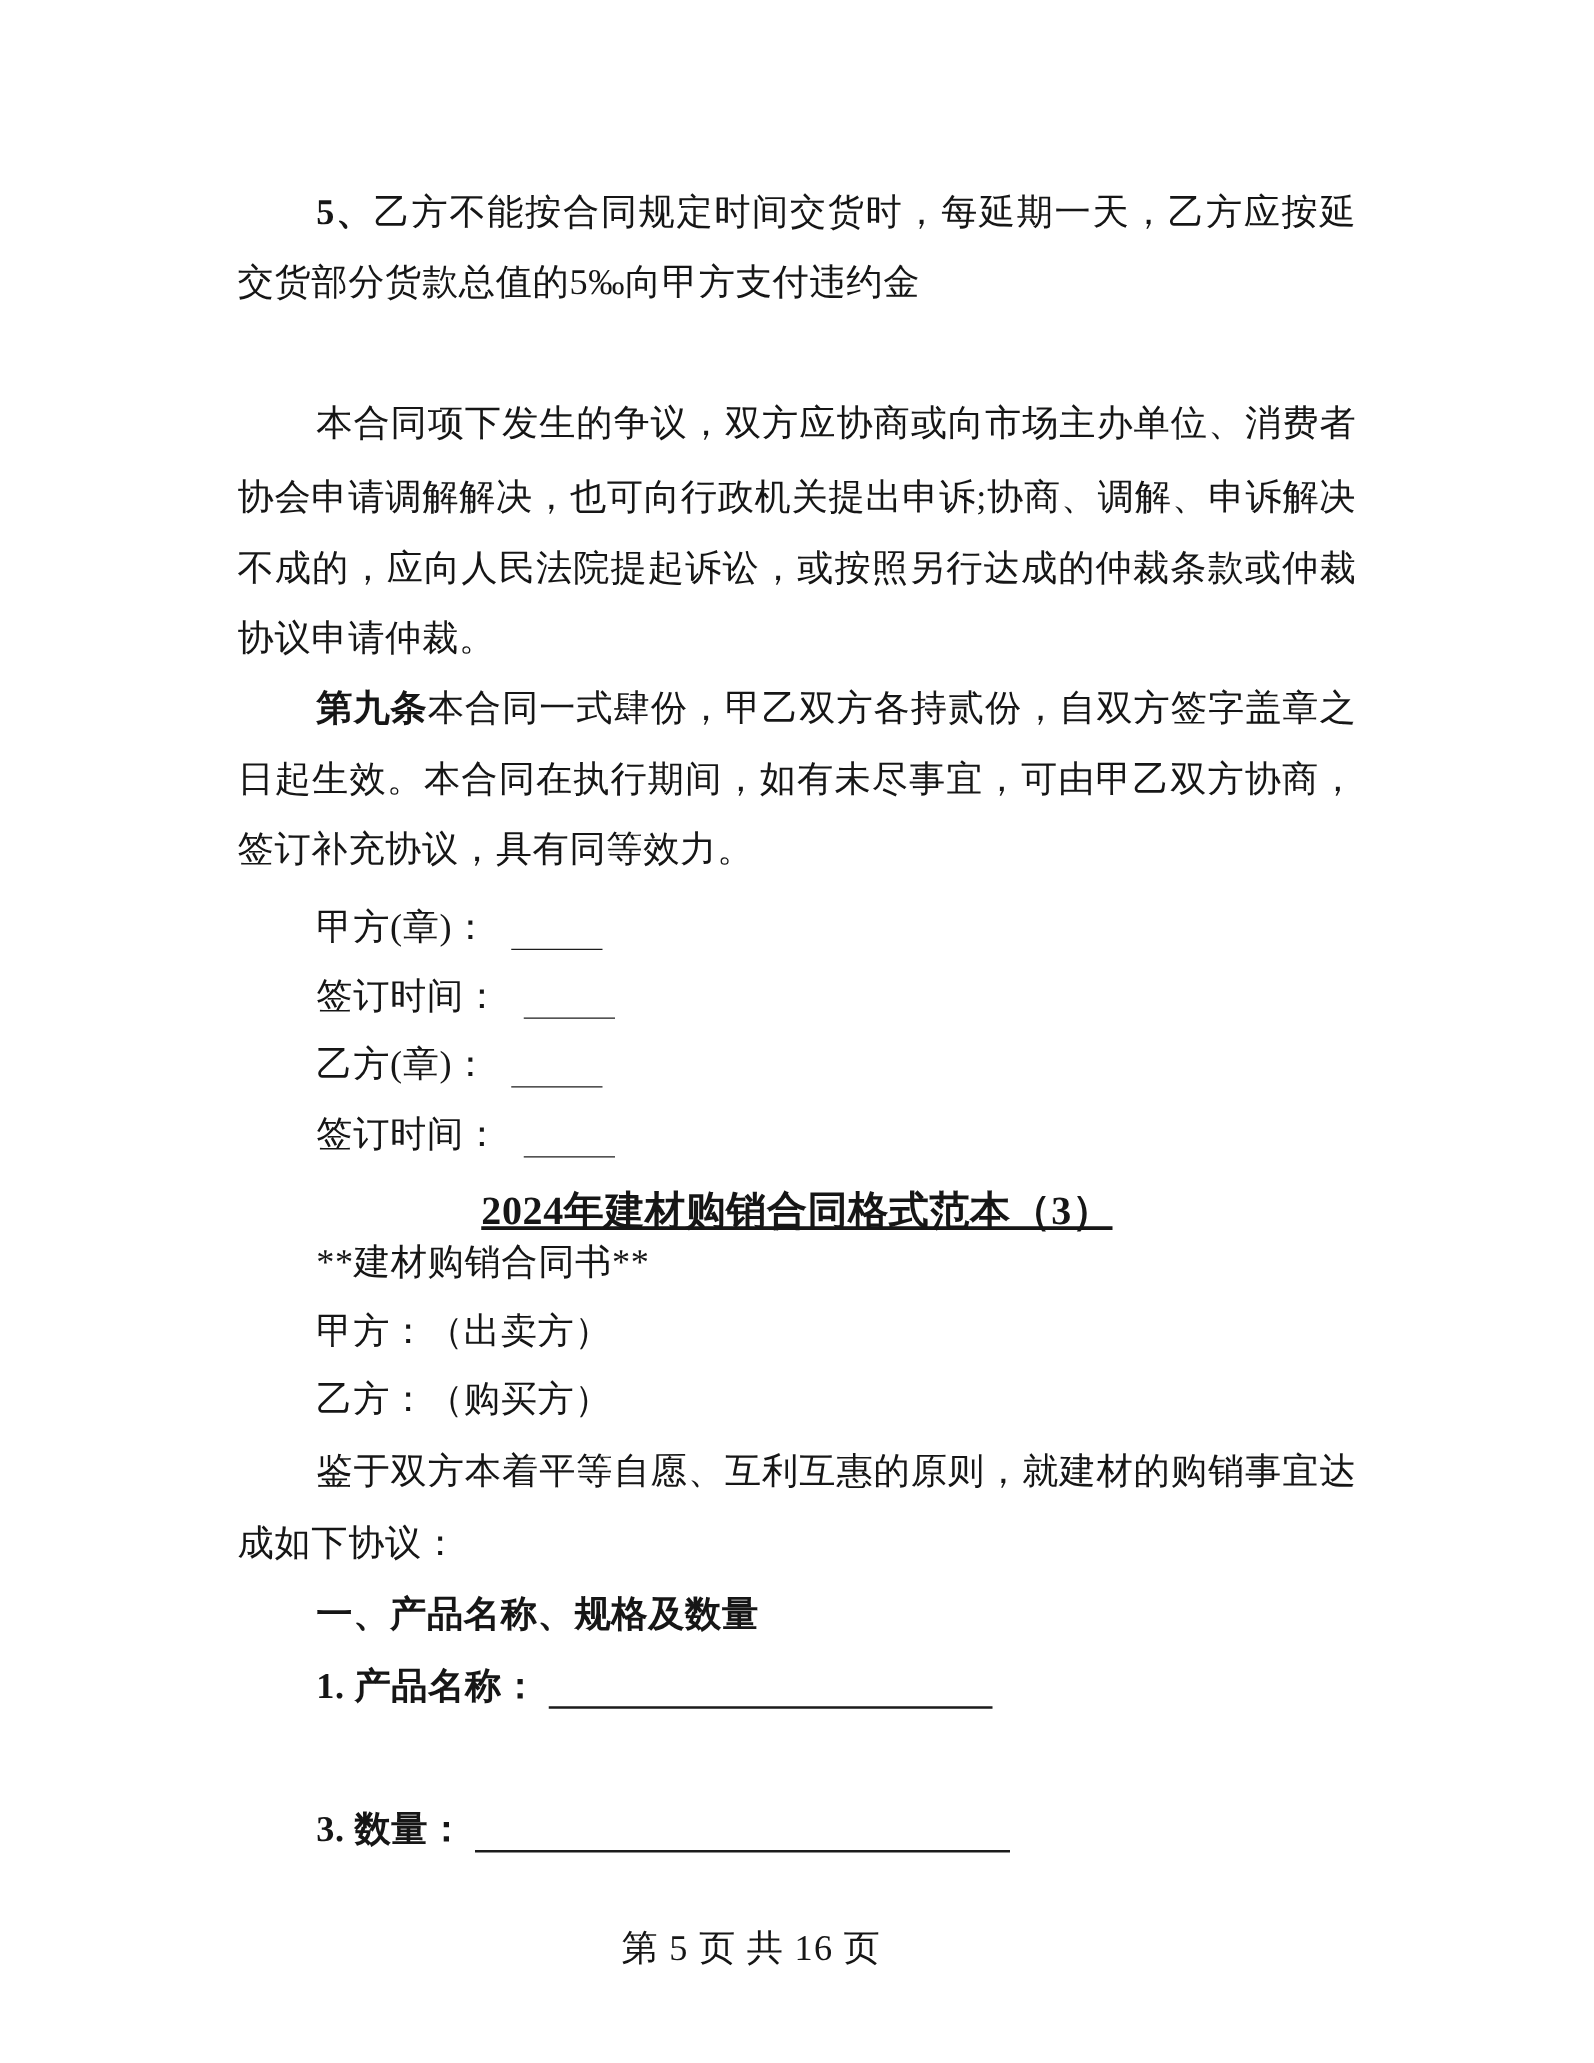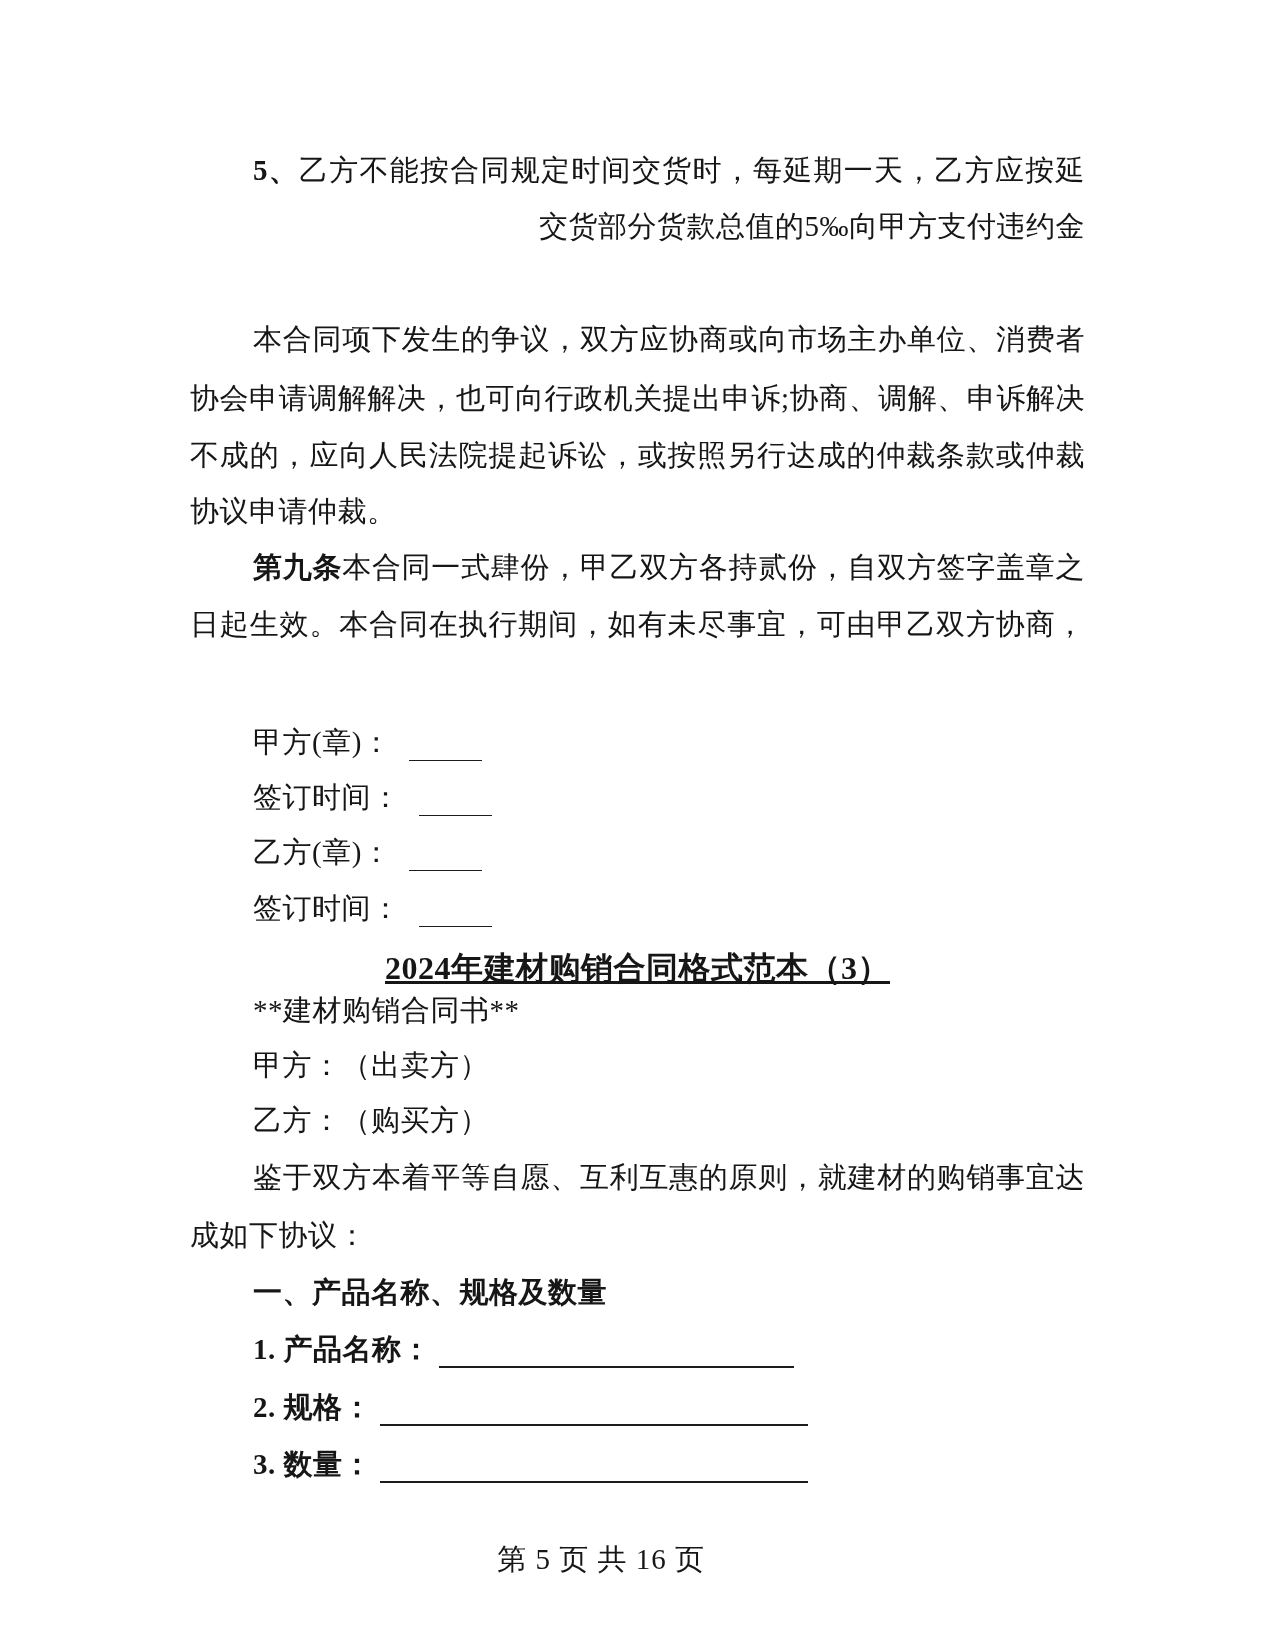--- a/index.html
+++ b/index.html
@@ -75,38 +75,38 @@
     font-size: 29px;
     letter-spacing: 1px;
   }
 </style>
 </head>
 <body>
 
 <div class="page">
   <div class="content" id="lines-container">
       <div class="line indent justify" style="top: 142px;"><span class="seg seg-bold">5、</span><span class="seg">乙方不能按合同规定时间交货时，每延期一天，乙方应按延期</span></div>
-      <div class="line" style="top: 198px; text-align: right;"><span class="seg">交货部分货款总值的5‰向甲方支付违约金</span></div>
+      <div class="line" style="top: 198px;"><span class="seg">交货部分货款总值的5‰向甲方支付违约金</span></div>
       <div class="line indent justify" style="top: 311px;"><span class="seg">本合同项下发生的争议，双方应协商或向市场主办单位、消费者</span></div>
       <div class="line justify" style="top: 370px;"><span class="seg">协会申请调解解决，也可向行政机关提出申诉;协商、调解、申诉解决</span></div>
       <div class="line justify" style="top: 427px;"><span class="seg">不成的，应向人民法院提起诉讼，或按照另行达成的仲裁条款或仲裁</span></div>
       <div class="line" style="top: 483px; font-family: Liberation Serif, serif;"><span class="seg">协议申请仲裁。</span></div>
       <div class="line indent justify" style="top: 539px;"><span class="seg seg-bold">第九条</span><span class="seg">本合同一式肆份，甲乙双方各持贰份，自双方签字盖章之</span></div>
       <div class="line justify" style="top: 596px;"><span class="seg">日起生效。本合同在执行期间，如有未尽事宜，可由甲乙双方协商，</span></div>
+      <div class="line" style="top: 652px;"><span class="seg">签订补充协议，具有同等效力。</span></div>
       <div class="line indent" style="top: 714px;"><span class="seg">甲方(章)：</span><span class="blank thin" style="width: 73px; margin-left: 18px;"></span></div>
       <div class="line indent" style="top: 769px;"><span class="seg">签订时间：</span><span class="blank thin" style="width: 73px; margin-left: 18px;"></span></div>
       <div class="line indent" style="top: 824px;"><span class="seg">乙方(章)：</span><span class="blank thin" style="width: 73px; margin-left: 18px;"></span></div>
       <div class="line indent" style="top: 880px;"><span class="seg">签订时间：</span><span class="blank thin" style="width: 73px; margin-left: 18px;"></span></div>
       <div class="line center title" style="top: 940px;"><span class="seg seg-bold">2024年建材购销合同格式范本（3）</span></div>
       <div class="line indent" style="top: 982px;"><span class="seg">**建材购销合同书**</span></div>
       <div class="line indent" style="top: 1092px;"><span class="seg">乙方：（购买方）</span></div>
       <div class="line indent" style="top: 1037px;"><span class="seg">甲方：（出卖方）</span></div>
       <div class="line indent justify" style="top: 1149px;"><span class="seg">鉴于双方本着平等自愿、互利互惠的原则，就建材的购销事宜达</span></div>
       <div class="line" style="top: 1207px;"><span class="seg">成如下协议：</span></div>
       <div class="line indent" style="top: 1264px;"><span class="seg seg-bold">一、产品名称、规格及数量</span></div>
       <div class="line indent" style="top: 1321px;"><span class="seg seg-bold">1. 产品名称：</span><span class="blank" style="width: 355px; margin-left: 8px;"></span></div>
-      <div class="line indent" style="top: 1379px;"><span class="seg seg-bold">2. 规格：</span><span class="blank" style="width: 428px; margin-left: 8px;"></span></div>
       <div class="line indent" style="top: 1436px;"><span class="seg seg-bold">3. 数量：</span><span class="blank" style="width: 428px; margin-left: 8px;"></span></div>
     </div>
   <div class="footer">
     <span>第 5 页 共 16 页</span>
   </div>
 </div>
 
 </body></html>

